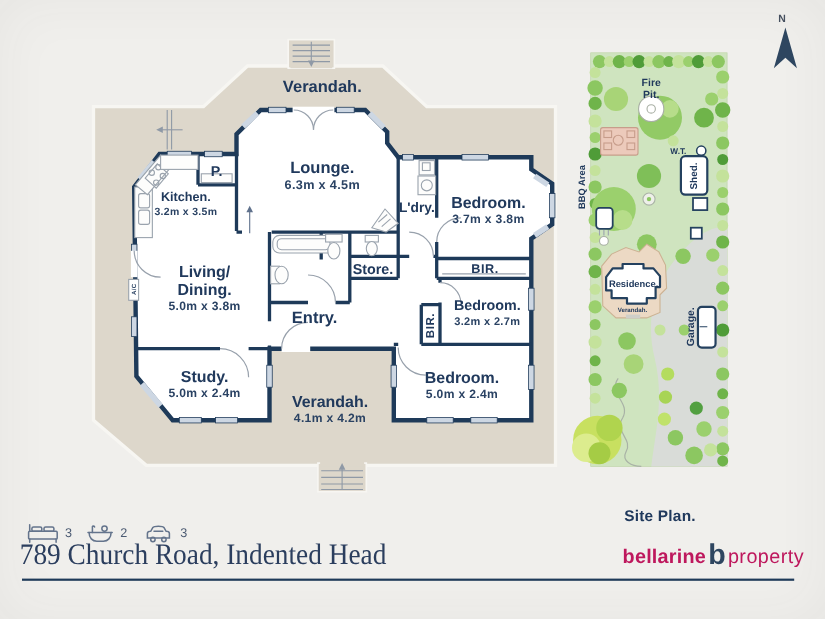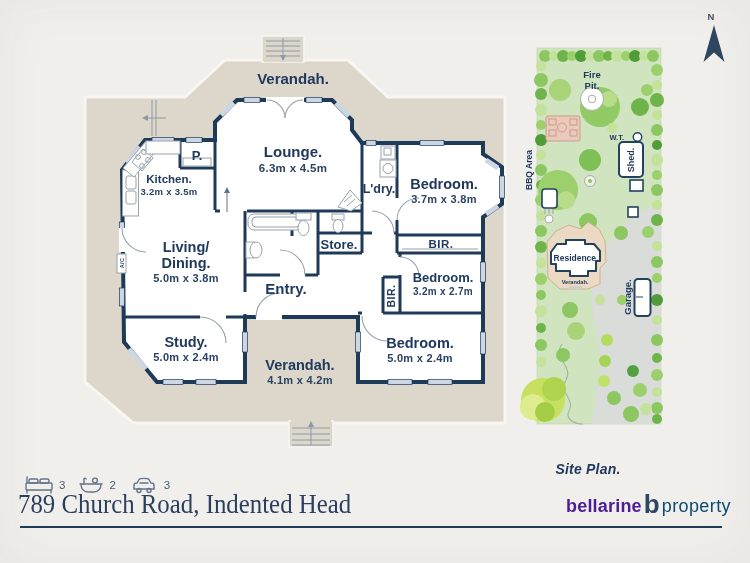--- a/index.html
+++ b/index.html
@@ -6,31 +6,31 @@
   .page{position:relative;width:750px;height:563px;background:#f0efec;overflow:hidden;
         font-family:"Liberation Sans",sans-serif;box-shadow:inset 0 0 50px rgba(60,60,50,.05);}
   svg{position:absolute;left:0;top:0;}
   svg text{font-family:"Liberation Sans",sans-serif;}
   .flbl{fill:#20395c;font-weight:700;}
   .fdim{fill:#2a4263;font-weight:600;letter-spacing:.3px;}
   .slbl{fill:#20395c;font-weight:700;}
   .caption{position:absolute;top:461px;font-size:14px;font-weight:700;color:#20395c;
            letter-spacing:.2px;text-align:center;}
   .cap-gf{left:203px;width:180px;}
-  .cap-sp{left:508px;width:160px;font-style:italic;}
+  .cap-sp{left:520px;width:160px;}
   .stats{position:absolute;left:24px;top:475px;display:flex;align-items:center;gap:5px;color:#5d6d86;}
   .stats svg{position:static;}
   .stat-num{font-size:11.5px;color:#4b5a72;margin-right:8px;}
   .address{position:absolute;left:18px;top:489px;font-family:"Liberation Serif",serif;
            font-size:27px;color:#2b3e5e;white-space:nowrap;transform:scaleX(.92);transform-origin:left;}
   .rule{position:absolute;left:20px;top:526px;width:702px;height:2px;background:#1e3a59;}
   .logo{position:absolute;left:566px;top:488px;display:flex;align-items:baseline;}
-  .logo-name{font-size:18px;font-weight:600;color:#4c1d95;letter-spacing:.2px;}
+  .logo-name{font-size:18px;font-weight:600;color:#be185d;letter-spacing:.2px;}
   .logo-mark{font-size:26px;font-weight:700;color:#2e4660;margin:0 2px;position:relative;top:1px;}
-  .logo-suffix{font-size:18px;font-weight:400;color:#0c4a6e;letter-spacing:.4px;}
+  .logo-suffix{font-size:18px;font-weight:400;color:#be185d;letter-spacing:.4px;}
 </style>
 </head>
 <body>
 
 <div class="page">
 
 <svg width="750" height="455" viewBox="0 0 750 455">
 
   <g>
 

